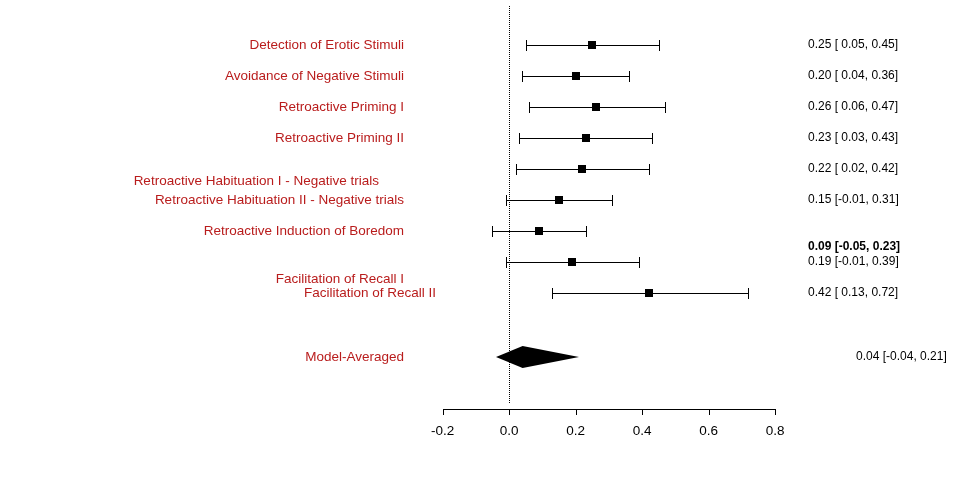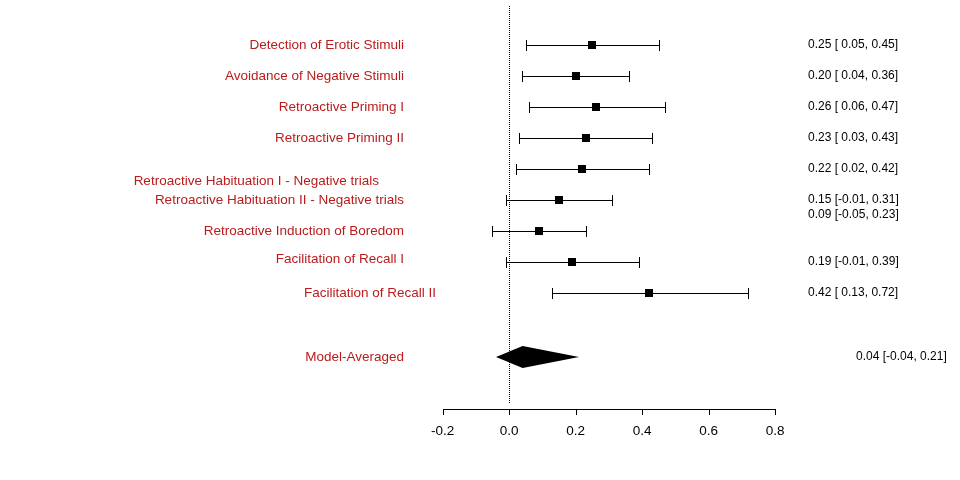--- a/index.html
+++ b/index.html
@@ -131,26 +131,26 @@
       <div class="cap" style="left: 505.763px; top: 195px; height: 11px;"></div>
       <div class="cap" style="left: 612.149px; top: 195px; height: 11px;"></div>
       <div class="point" style="left: 554.956px; top: 196px;"></div>
       <div class="label" style="right: 556px; top: 193px;">Retroactive Habituation II - Negative trials</div>
       <div class="est-text" style="left: 808px; top: 193px;">0.15 [-0.01, 0.31]</div>
       <div class="row-ci" style="left: 492.465px; top: 231px; width: 93.0877px;"></div>
       <div class="cap" style="left: 492.465px; top: 226px; height: 11px;"></div>
       <div class="cap" style="left: 585.553px; top: 226px; height: 11px;"></div>
       <div class="point" style="left: 535.009px; top: 227px;"></div>
       <div class="label" style="right: 556px; top: 224px;">Retroactive Induction of Boredom</div>
-      <div class="est-text" style="left: 808px; top: 208px;">0.09 [-0.05, 0.23]</div>
+      <div class="est-text" style="left: 808px; top: 240px; font-weight: bold;">0.09 [-0.05, 0.23]</div>
       <div class="row-ci" style="left: 505.763px; top: 262px; width: 132.982px;"></div>
       <div class="cap" style="left: 505.763px; top: 257px; height: 11px;"></div>
       <div class="cap" style="left: 638.746px; top: 257px; height: 11px;"></div>
       <div class="point" style="left: 568.254px; top: 258px;"></div>
-      <div class="label" style="right: 556px; top: 252px; padding-left: 44px;">Facilitation of Recall I</div>
+      <div class="label" style="right: 556px; top: 272px; padding-left: 44px;">Facilitation of Recall I</div>
       <div class="est-text" style="left: 808px; top: 255px;">0.19 [-0.01, 0.39]</div>
       <div class="row-ci" style="left: 552.307px; top: 293px; width: 196.149px;"></div>
       <div class="cap" style="left: 552.307px; top: 288px; height: 11px;"></div>
       <div class="cap" style="left: 748.456px; top: 288px; height: 11px;"></div>
       <div class="point" style="left: 644.719px; top: 289px;"></div>
       <div class="label" style="right: 524px; top: 286px;">Facilitation of Recall II</div>
       <div class="est-text" style="left: 808px; top: 286px;">0.42 [ 0.13, 0.72]</div>
       <div class="diamond-wrap" style="left: 495.789px; top: 346px; width: 83.114px; height: 22px;"><svg width="83.11403508771934" height="22" viewBox="0 0 83.11403508771934 22">
           <polygon points="0,11 26.596491228070136,0 83.11403508771934,11 26.596491228070136,22" fill="#000000"></polygon>
         </svg></div>

